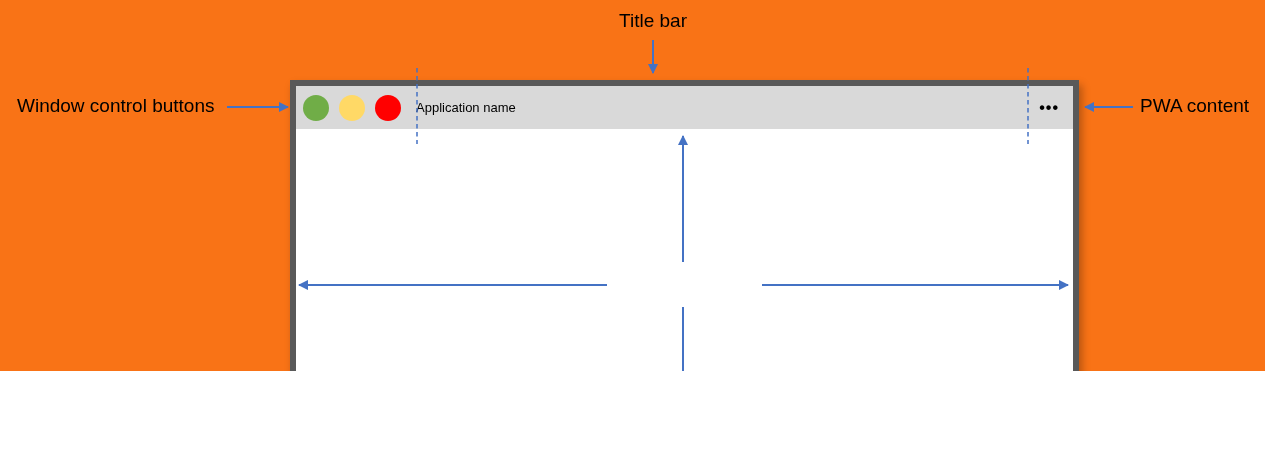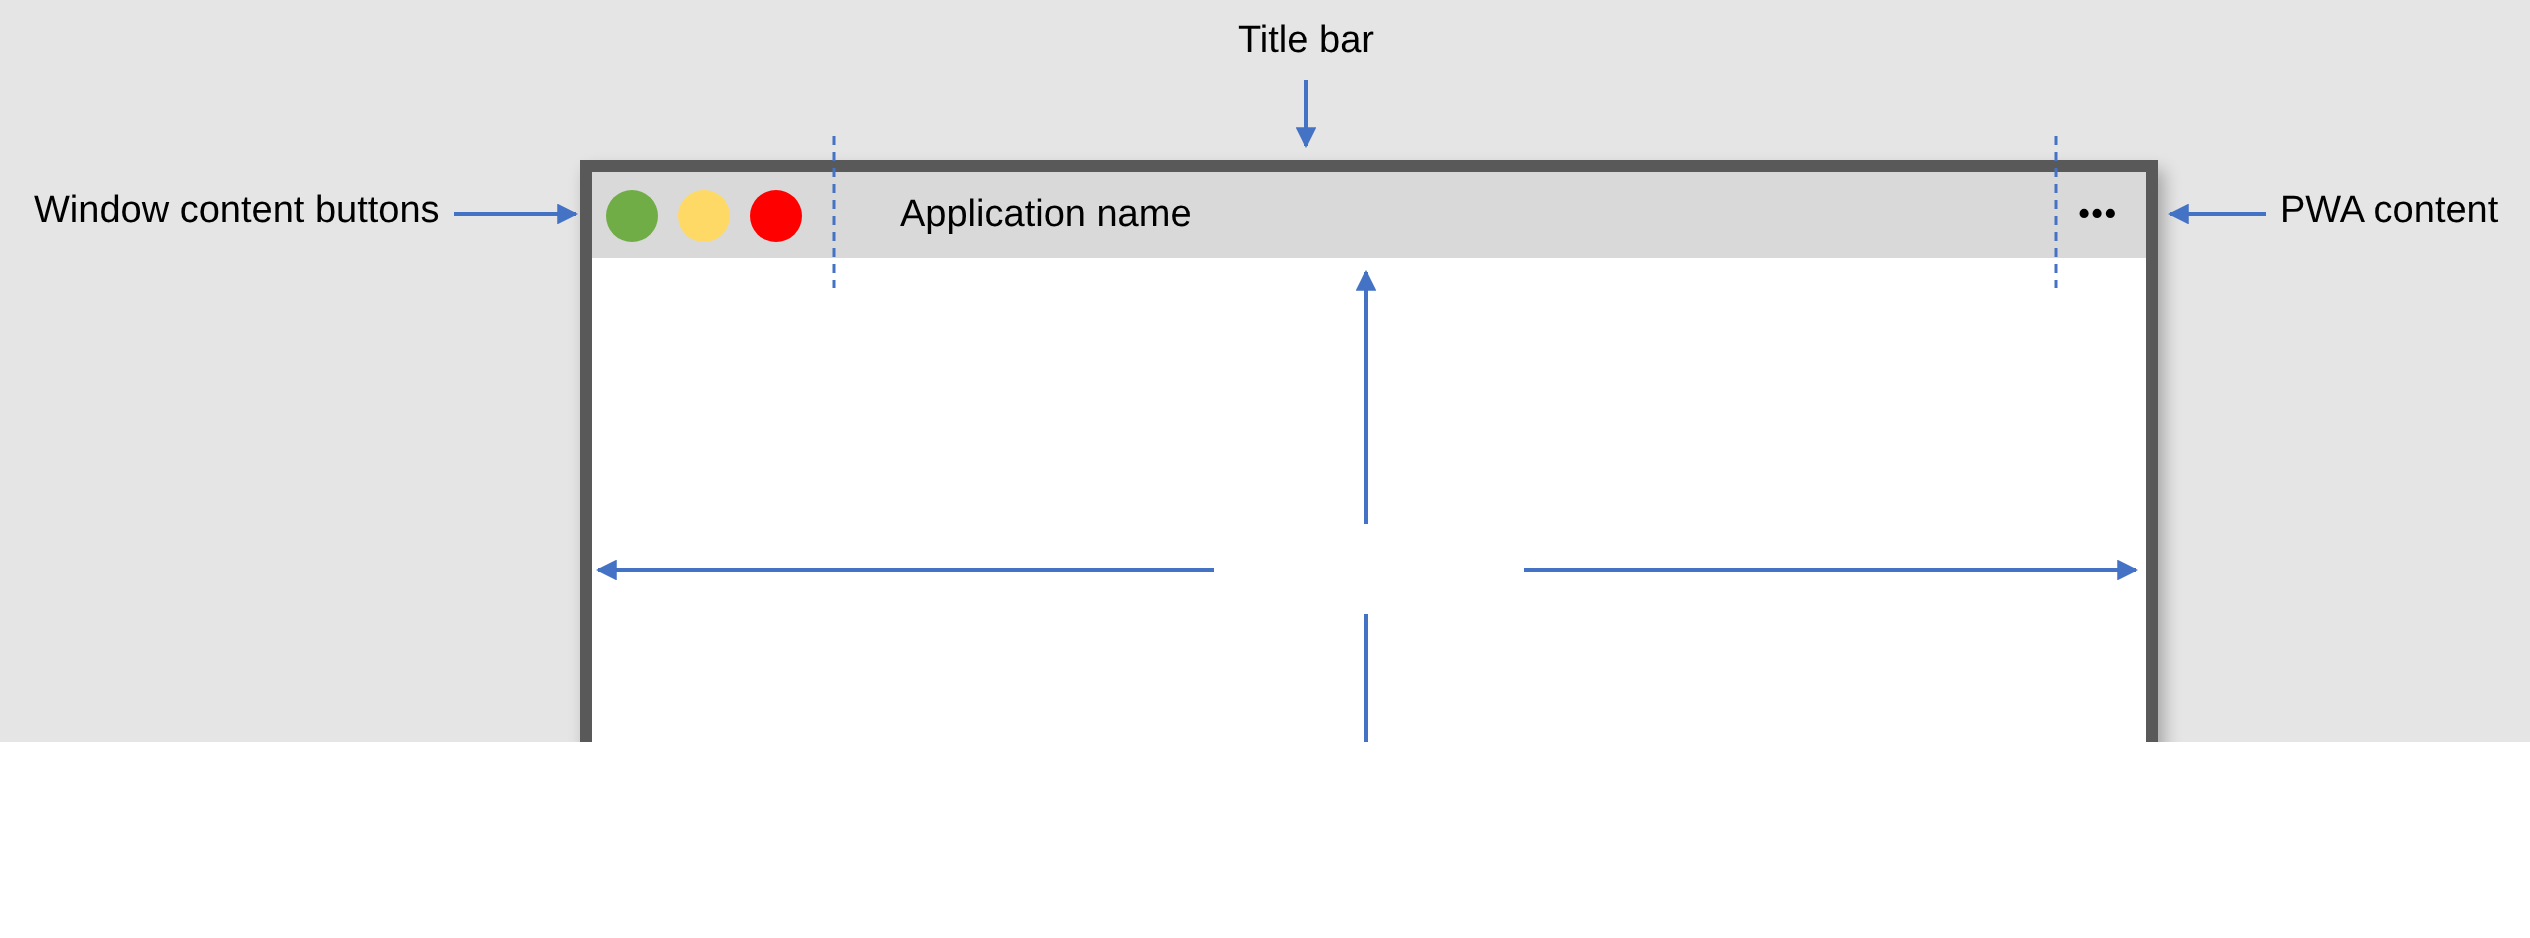--- a/index.html
+++ b/index.html
@@ -4,21 +4,21 @@
 <style>
   html, body {
     margin: 0;
     padding: 0;
     background: #ffffff;
   }
   #canvas {
     position: relative;
     width: 1265px;
     height: 371px;
-    background: #e5e5e5;
+    background: #f97316;
     font-family: "Liberation Sans", sans-serif;
     color: #000000;
     overflow: hidden;
   }
   .callout-label {
     position: absolute;
     font-size: 19px;
     line-height: 23px;
     white-space: nowrap;
     color: #000000;
@@ -45,22 +45,22 @@
     align-items: center;
     padding-left: 7px;
     padding-right: 14px;
     box-sizing: border-box;
   }
   .controls-svg {
     display: block;
     flex: 0 0 auto;
   }
   .app-name {
-    font-size: 19px;
-    margin-left: 49px;
+    font-size: 13px;
+    margin-left: 15px;
     color: #000000;
     white-space: nowrap;
   }
   .titlebar-spacer {
     flex: 1 1 auto;
   }
   .pwa-menu {
     font-size: 16px;
     font-weight: 700;
     letter-spacing: 1px;
@@ -93,21 +93,21 @@
     fill: none;
   }
 </style>
 </head>
 <body>
 
 <div id="canvas">
 
   <div class="callout-label centered" style="left:553px; top:9px; width:200px;">Title bar</div>
 
-  <div class="callout-label" style="left:17px; top:94px;">Window content buttons</div>
+  <div class="callout-label" style="left:17px; top:94px;">Window control buttons</div>
 
   <div class="callout-label" style="left:1140px; top:94px;">PWA content</div>
 
   <div class="callout-label centered" style="left:583px; top:273px; width:200px;">Web app content</div>
 
   <div class="app-window">
     <div class="titlebar">
       <svg class="controls-svg" width="98" height="26" viewBox="0 0 98 26">
         <circle cx="13" cy="13" r="13" fill="#70AD47"></circle>
         <circle cx="49" cy="13" r="13" fill="#FFD966"></circle>

